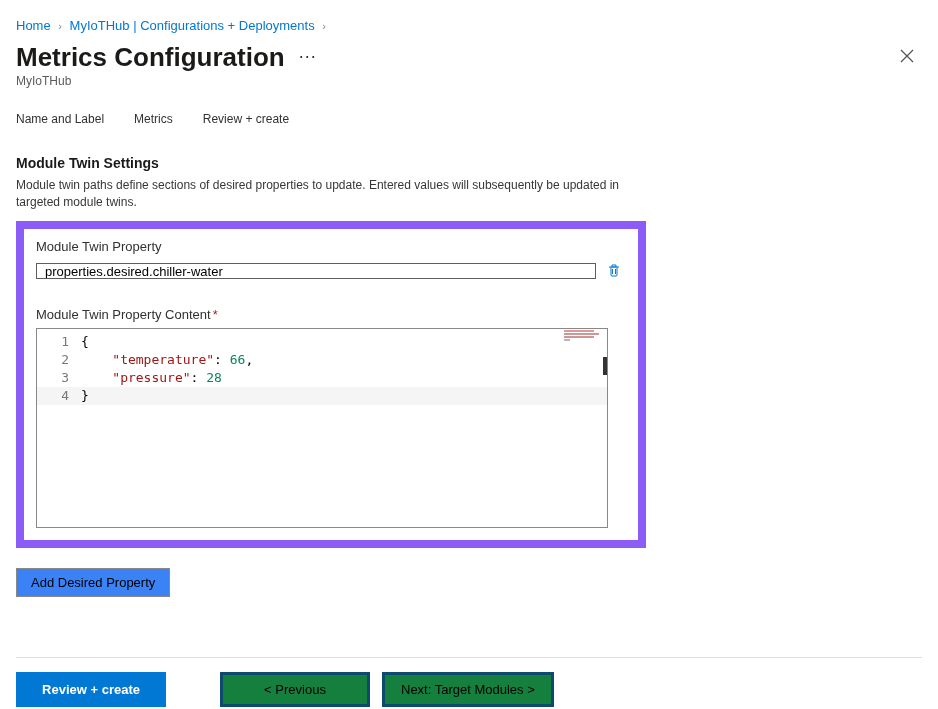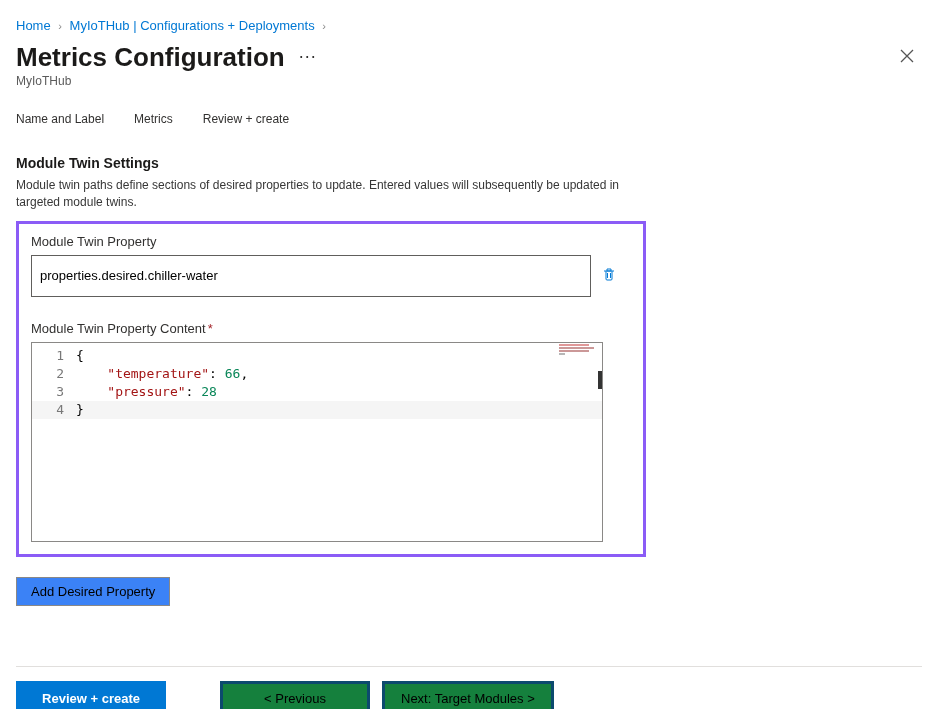--- a/index.html
+++ b/index.html
@@ -20,24 +20,24 @@
   .title-area .ellipsis { font-size: 18px; margin-left: 10px; cursor: pointer; position: relative; top: -4px;}
   .subtitle { font-size: 12px; color: #5b5b5b; margin-top: 0px; margin-bottom: 18px; }
   .close-x { cursor: pointer; padding: 8px; color: #555; }
   .close-x svg { width: 14px; height: 14px; }
   .tabs { display: flex; gap: 30px; border-bottom: none; margin-bottom: 18px; }
   .tab { font-size: 12px; color: #323130; padding: 6px 0 8px 0; cursor: pointer; border-bottom: 3px solid transparent; }
   .tab.active { color: #0078d4; font-weight: 600; border-bottom: 3px solid #0078d4; }
   .content-wrap { }
   .section-title { font-size: 14px; font-weight: 700; color: #1b1a19; margin-bottom: 6px; }
   .section-desc { font-size: 12px; color: #373737; margin-bottom: 10px; max-width: 640px; line-height: 1.4;}
-  .highlight-box { border: 3px solid #8b5cf6; padding: 10px 12px 12px 12px; width: 630px; position: relative;}
+  .highlight-box { border: 8px solid #8b5cf6; padding: 10px 12px 12px 12px; width: 630px; position: relative;}
   .field-label { font-size: 13px; font-weight: 400; color: #323130; margin-bottom: 6px;}
   .input-row { display: flex; align-items: center; gap: 8px; margin-bottom: 24px;}
-  .text-input { flex: 0 0 560px; width: 560px; border: 1px solid #605e5c; font-size: 13px; padding: 5px 8px; height: 42px;}
+  .text-input { flex: 0 0 560px; width: 560px; border: 1px solid #605e5c; font-size: 13px; padding: 5px 8px; height: 16px;}
   .delete-icon { cursor: pointer; color: #0078d4; padding: 2px;}
   .delete-icon svg { width: 16px; height: 16px; }
   .req { color: #a4262c; margin-left: 2px;}
   .code-editor { border: 1px solid #8a8886; width: 572px; height: 200px; font-family: Consolas, monospace; font-size: 13px; position: relative; background: #fff;}
   .code-gutter { position: absolute; left: 0; top: 0; width: 42px; bottom: 0; text-align: right; color: #787878; padding: 4px 10px 0 0; line-height: 18px;}
   .code-body { position: absolute; left: 44px; top: 0; right: 0; bottom: 0; padding: 4px 0 0 0; line-height: 18px; white-space: pre;}
   .code-body .s { color: #a31515;}
   .code-body .n { color: #098658;}
   .code-body .p { color: #000;}
   .code-line-bg { position:absolute; left:0; right:0; height:18px; }

